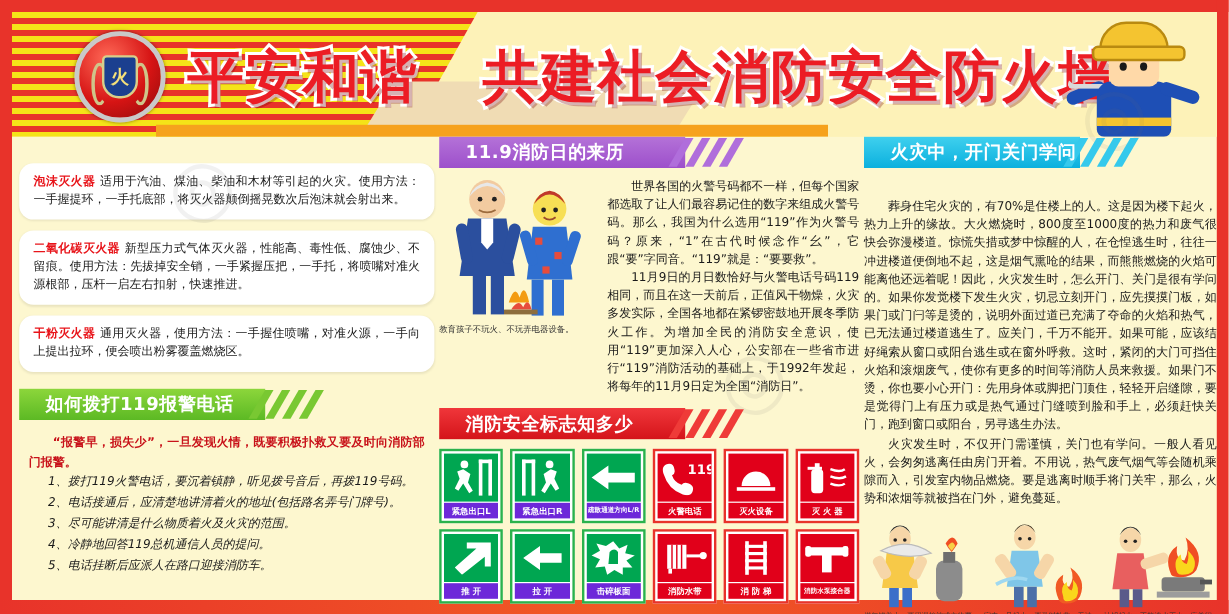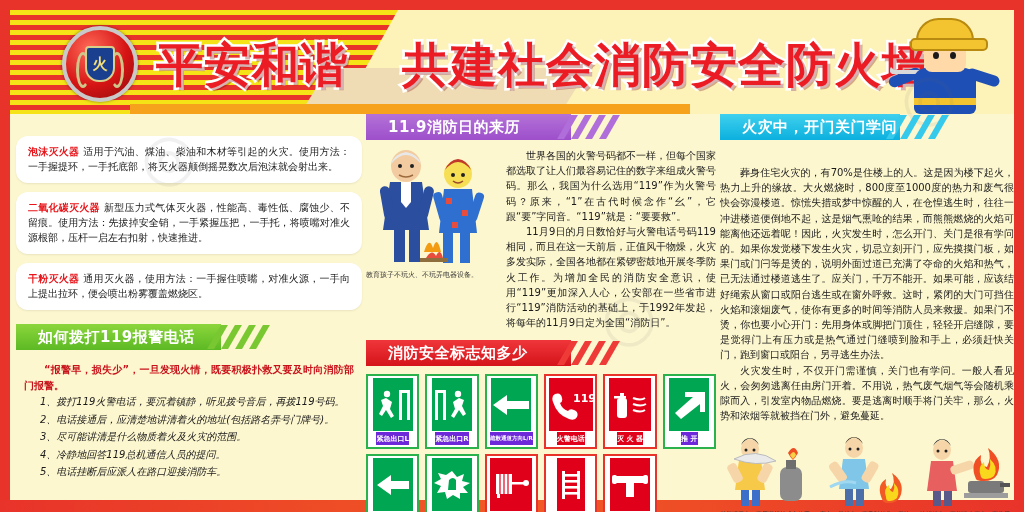--- a/index.html
+++ b/index.html
@@ -187,22 +187,22 @@
   #signs-grid {
     margin-top:8px;
     display:grid;
     grid-template-columns:repeat(6,1fr);
     gap:5px 6px;
   }
   .sign {
     border:2px solid #2bb24c;
     background:#ffffff;
     padding:2px;
-    height:75px;
-    display:flex; flex-direction:column;align-items:center;
+    height:62px;
+    display:flex; flex-direction:column;
   }
   .sign.red { border-color:#e8332a; }
   .sign .pict {
     flex:1;
     background:#00a651;
     display:flex; align-items:center; justify-content:center;
     position:relative;
     overflow:hidden;
   }
   .sign.red .pict { background:#e1001a; }
@@ -425,20 +425,29 @@
         <div class="sign red">
           <div class="pict">
             <svg width="44" height="30" viewBox="0 0 44 30">
               <path d="M6 4 q6 -2 7 4 q1 4 -2 5 q2 6 8 8 q2 -3 6 -1 q5 2 3 7 q-2 4 -8 2 Q8 25 4 12 Q2 6 6 4Z" fill="#fff"></path>
               <text x="24" y="12" font-size="11" font-weight="bold" fill="#fff" font-family="DejaVu Sans">119</text>
             </svg>
           </div>
           <div class="cap">火警电话</div>
         </div>
 
+        <div class="sign red">
+          <div class="pict">
+            <svg width="40" height="26" viewBox="0 0 40 26">
+              <path d="M8 20 a12 12 0 0 1 24 0 z" fill="#fff"></path>
+              <rect x="4" y="21" width="32" height="3" fill="#fff"></rect>
+            </svg>
+          </div>
+          <div class="cap">灭火设备</div>
+        </div>
 
         <div class="sign red">
           <div class="pict">
             <svg width="42" height="30" viewBox="0 0 42 30">
               <rect x="8" y="8" width="10" height="20" rx="3" fill="#fff"></rect>
               <rect x="11" y="3" width="4" height="6" fill="#fff"></rect>
               <rect x="5" y="6" width="12" height="2.5" fill="#fff"></rect>
               <g stroke="#fff" stroke-width="2" fill="none">
                 <path d="M24 8 q8 3 12 0"></path>
                   <path d="M24 14 q8 3 13 0"></path>

